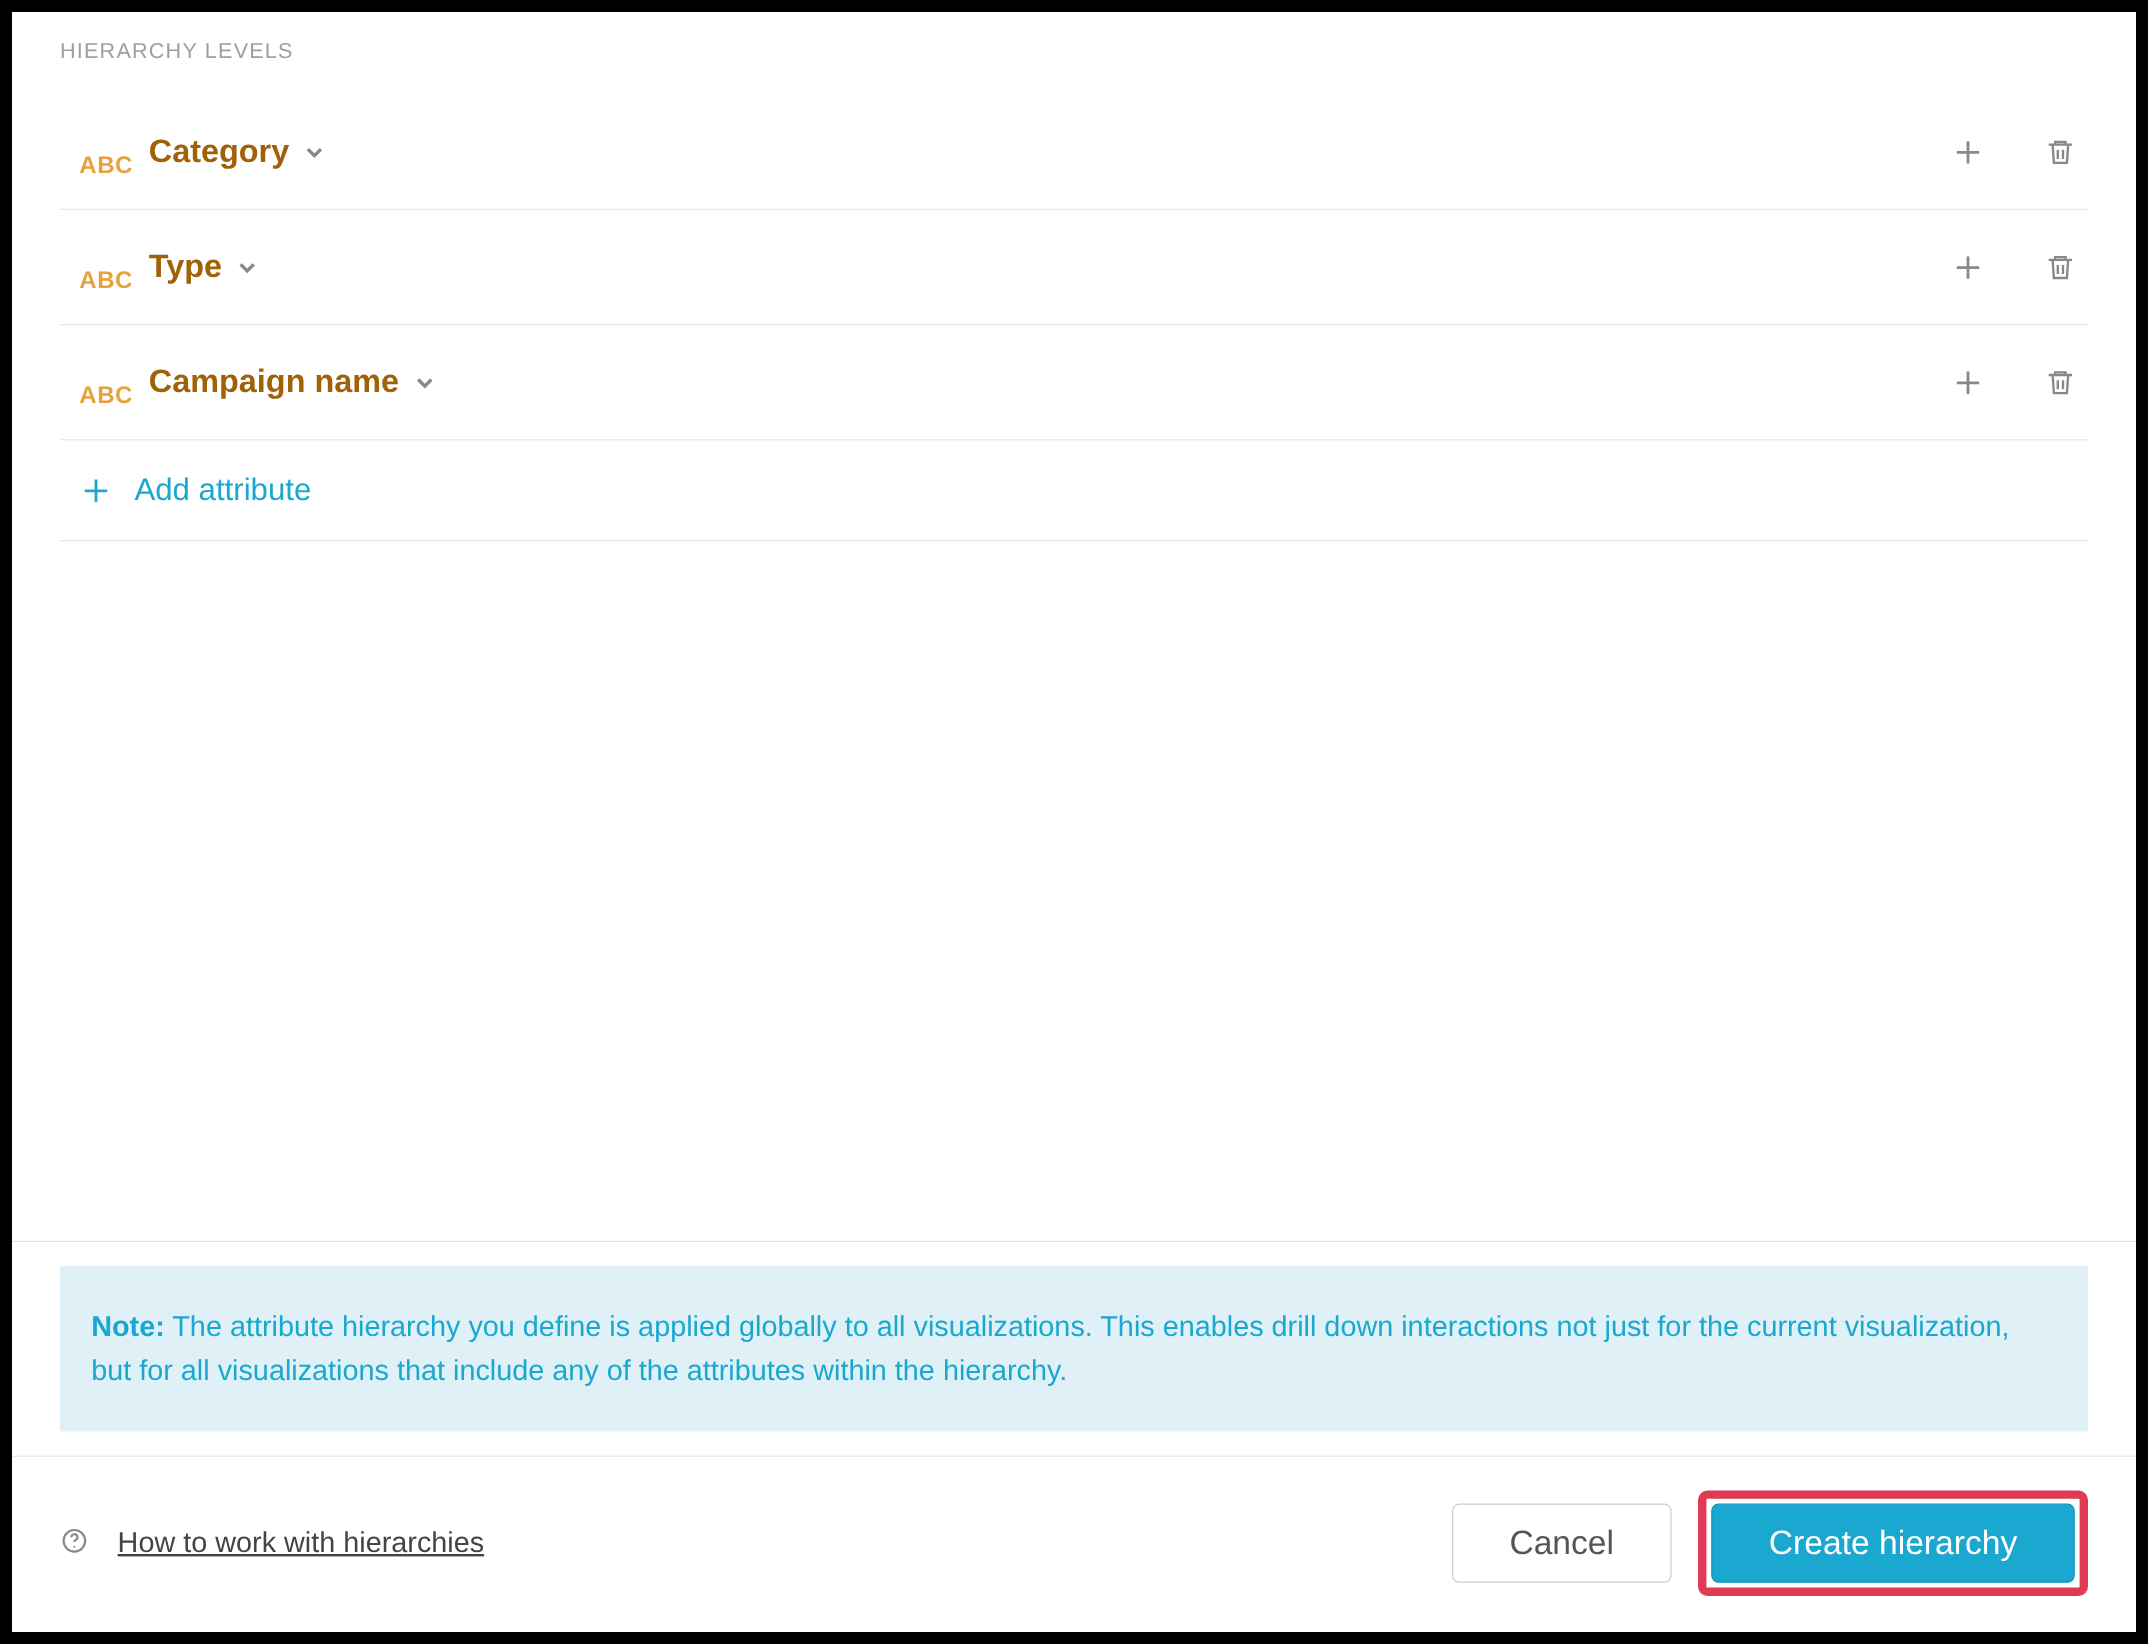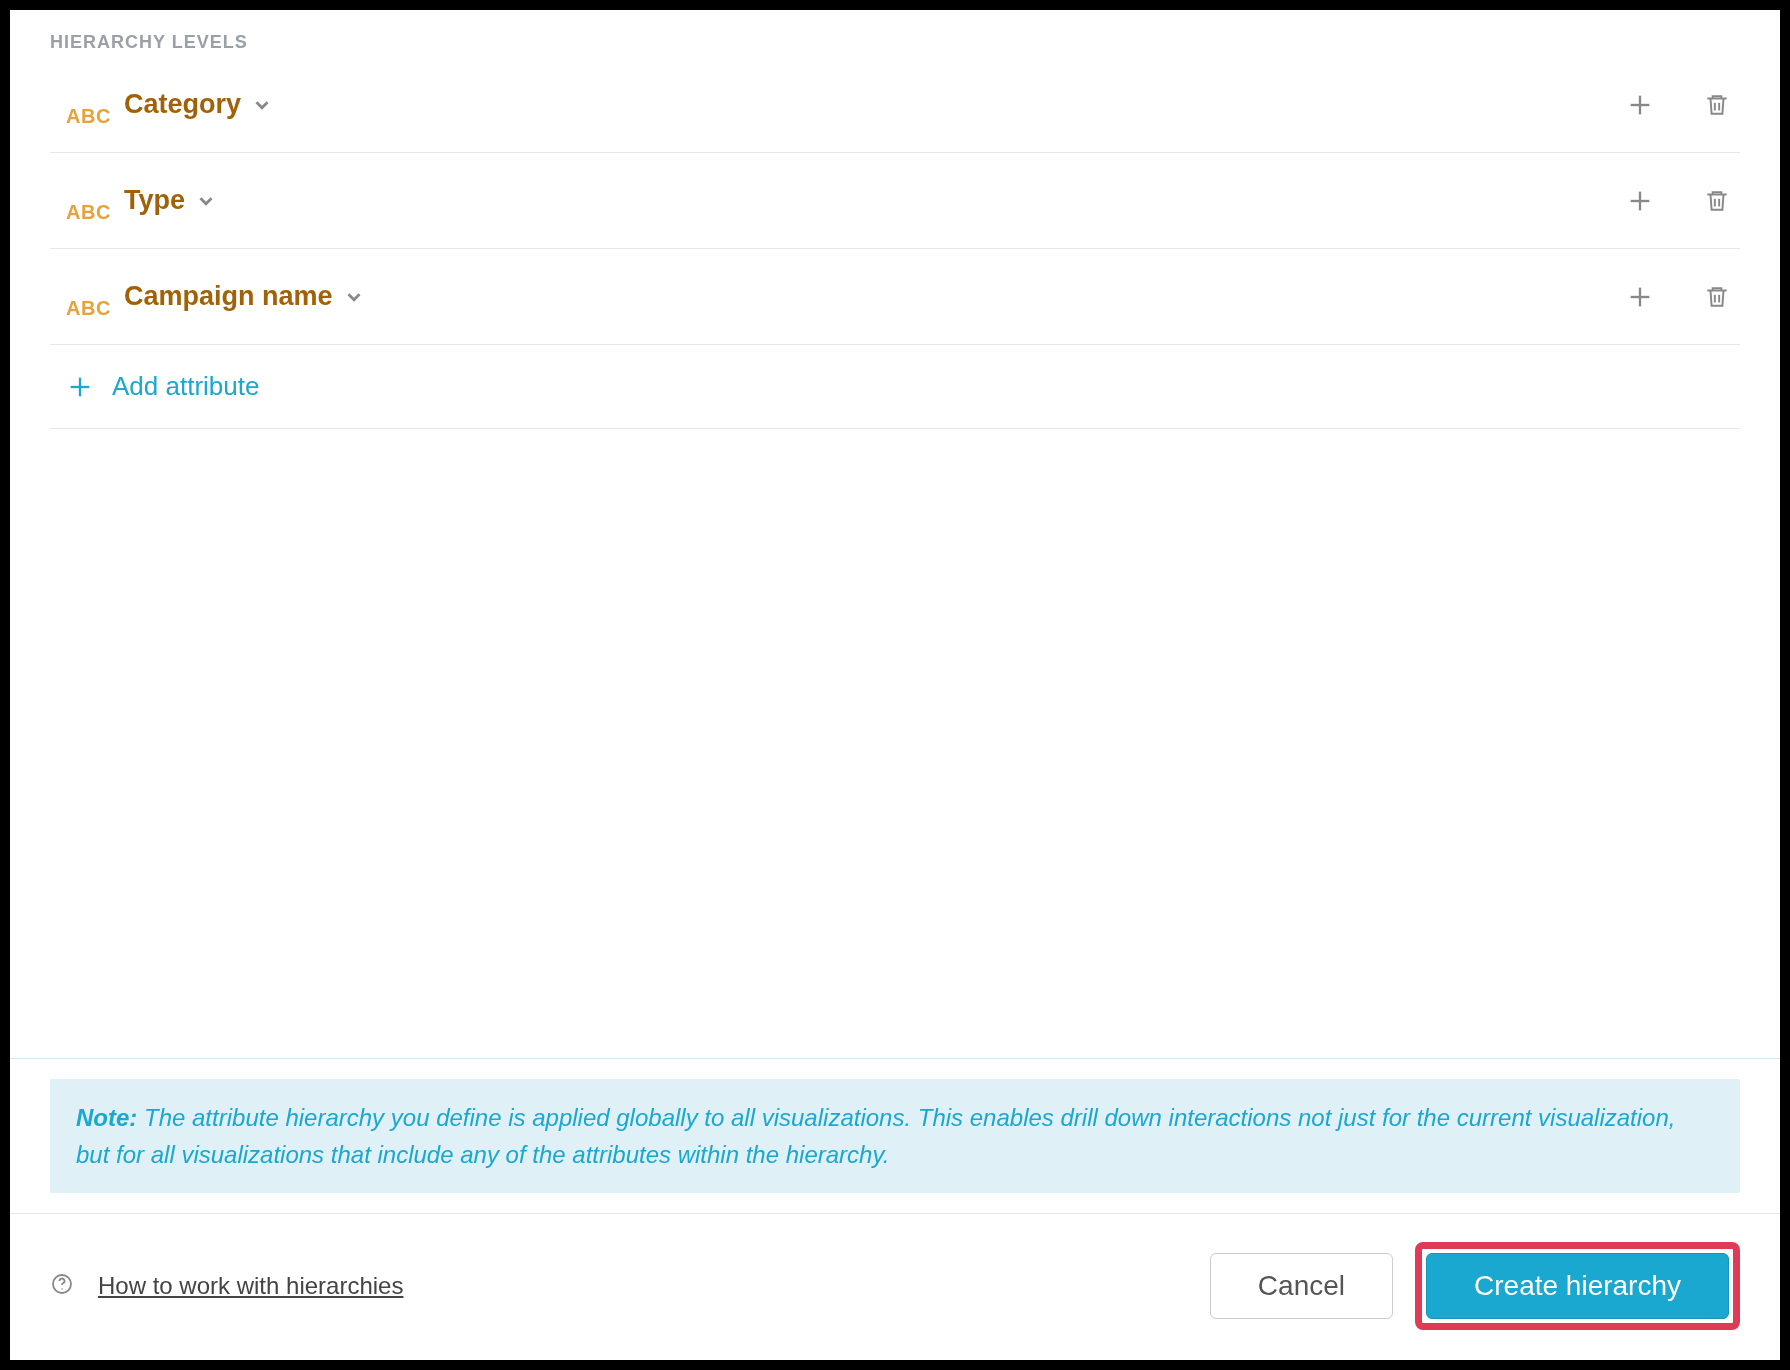--- a/index.html
+++ b/index.html
@@ -52,23 +52,23 @@
       padding: 6px;
     }
     .body {
       flex: 1;
       padding: 22px 40px 0 40px;
       overflow: auto;
     }
     .section-label {
       font-size: 18px;
       letter-spacing: 1px;
-      font-weight: 700;
+      font-weight: 400;
       color: #9aa0a6;
-      margin-bottom: 4px;
+      margin-bottom: 26px;
     }
     .level-row {
       display: flex;
       align-items: center;
       padding: 24px 6px 24px 16px;
       border-bottom: 1px solid #e6e6e6;
     }
     .abc-badge {
       color: #e6a23c;
       font-size: 20px;
@@ -113,26 +113,25 @@
       margin-right: 18px;
       display: inline-flex;
     }
     .add-label {
       font-size: 26px;
       font-weight: 400;
     }
     .note-box {
       margin: 0 40px 20px 40px;
       background: #dff1f7;
-      padding: 20px 26px;
+      padding: 32px 26px;
       color: #1aa7d0;
       font-size: 24px;
       line-height: 1.55;
       border-radius: 2px;
-      font-style: italic;
     }
     .note-box .note-strong {
       font-weight: 700;
     }
     .footer {
       border-top: 1px solid #e6e6e6;
       padding: 28px 40px 30px 40px;
       display: flex;
       align-items: center;
     }

